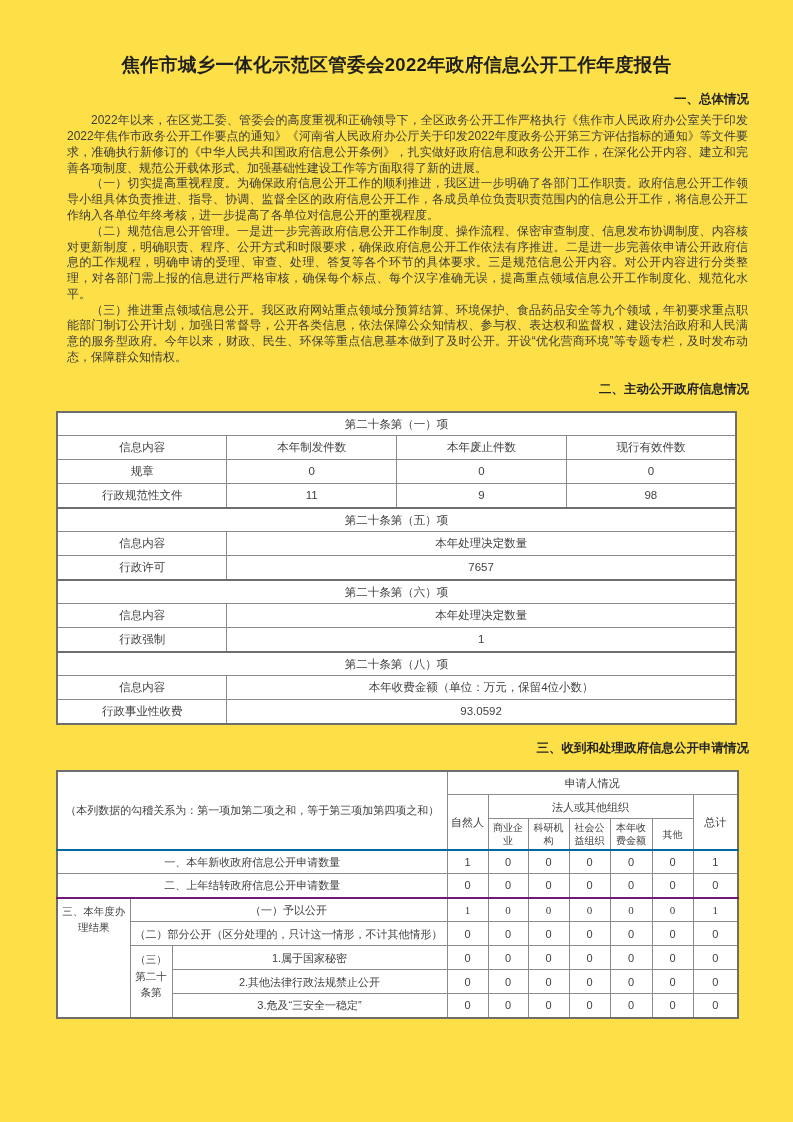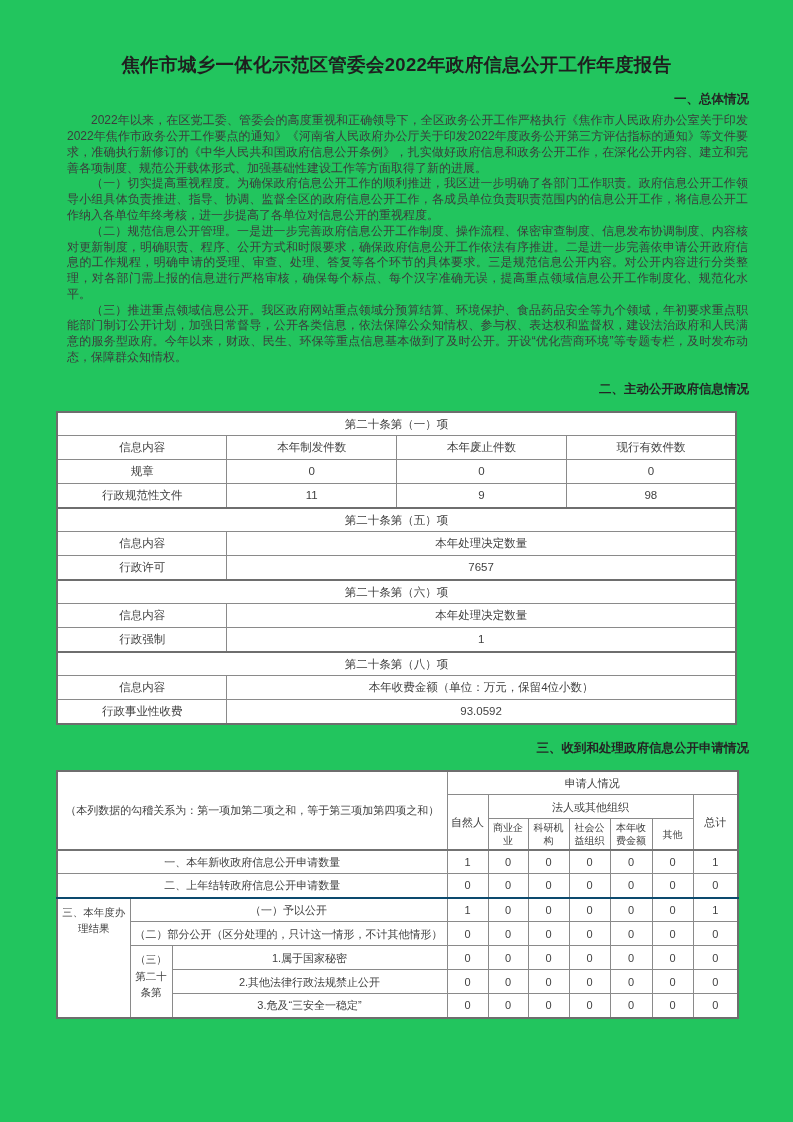--- a/index.html
+++ b/index.html
@@ -1,19 +1,19 @@
 <!DOCTYPE html>
 <html><head>
 <meta charset="utf-8">
 <style>
   * { box-sizing: border-box; }
   html,body { margin: 0; padding: 0; background: #ffffff; }
   .page {
     width: 793px; height: 1122px; overflow: hidden; position: relative;
-    background: #22c55e;
+    background: #fde047;
     font-family: "Liberation Sans", "DejaVu Sans", sans-serif;
     color: #3c3c3c;
   }
   .doc-title {
     margin: 0 48px; padding-top: 53px;
     text-align: center; font-size: 18.5px; font-weight: 700; color: #1f1f1f;
     letter-spacing: 0.3px; line-height: 1.25;
   }
   .sec-heading {
     margin: 15px 44px 0 38px;
@@ -35,22 +35,22 @@
     text-align: center; vertical-align: middle;
     font-size: 11.5px; color: #3f3f3f;
     padding: 1px 3px; height: 24px; line-height: 1.3;
     overflow: hidden;
   }
   .t1 tr.sep td { border-top: 2px solid #6e6e6e; }
   .t2 { margin-top: 12px; border-bottom: none; }
   .t2 td { font-size: 11px; }
   .t2 tr.h3r td { font-size: 10px; height: 31px; padding: 1px 1px; }
   .t2 td.note { font-size: 11px; }
-  .t2 tr.r1top td { border-top: 2px solid #737373; text-align: center; }
-  .t2 tr.gstart td { border-top: 2px solid #0c4a6e; }
+  .t2 tr.r1top td { border-top: 2px solid #0369a1; text-align: center; }
+  .t2 tr.gstart td { border-top: 2px solid #701a75; font-family: Liberation Serif, serif; }
   .t2 td.grp {
     vertical-align: top; padding-top: 5px;
     font-size: 10.5px; line-height: 1.55; border-bottom: none;
   }
   .t2 td.grp2 {
     vertical-align: top; padding-top: 5px;
     font-size: 10.5px; line-height: 1.55; border-bottom: none; padding-left:1px; padding-right:1px;
   }
   .t2 tr.cut td { border-bottom: none; }
 </style>

